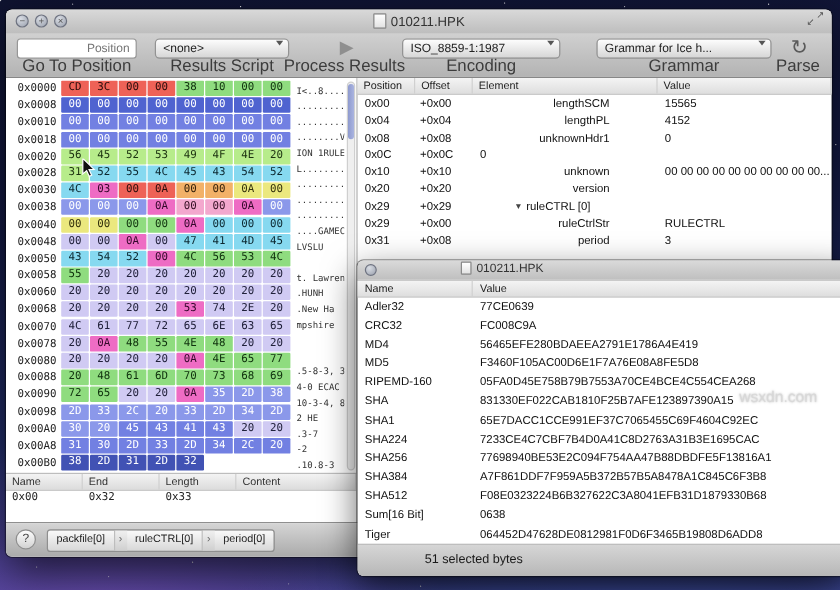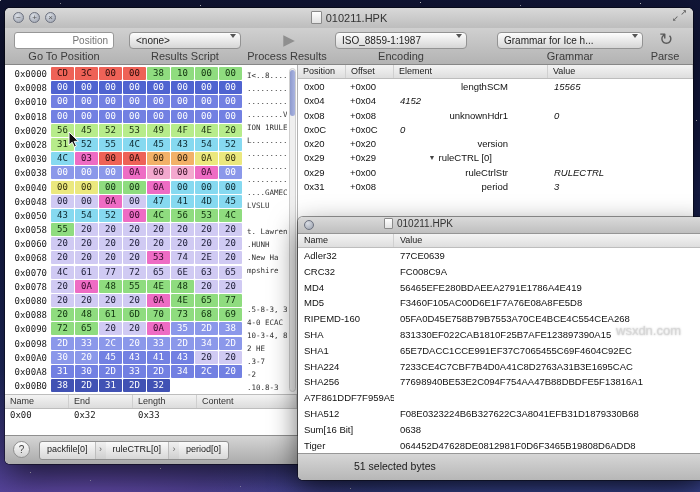--- a/index.html
+++ b/index.html
@@ -26,21 +26,21 @@
     background:radial-gradient(circle at 35% 30%,#d9dde4,#9aa0ad);
     color:#555;font-size:8px;line-height:9px;text-align:center;}
   .wtitle{position:absolute;left:0;right:0;top:3px;text-align:center;font-size:11px;color:#333;}
   .docicon{display:inline-block;width:9px;height:11px;background:linear-gradient(#fff,#e2e2e2);
     border:1px solid #8a8a8a;border-radius:1px;vertical-align:-2px;margin-right:4px;}
   .fsctl{position:absolute;right:6px;top:2px;width:14px;height:14px;color:#555;font-size:8px;}
   .fsctl span{position:absolute;}
   
   .toolbar{position:absolute;left:0;top:20px;right:0;height:36px;
     background:linear-gradient(#d0d0d0,#b3b3b3);border-bottom:1px solid #878787;}
-  .tb-label{position:absolute;bottom:2px;font-size:11px;color:#3c3c3c;text-align:center;white-space:nowrap;}
+  .tb-label{position:absolute;bottom:2px;font-size:14px;color:#3c3c3c;text-align:center;white-space:nowrap;}
   .tb-input{position:absolute;left:9px;top:4px;width:100px;height:17px;box-sizing:border-box;
     border:1px solid #979797;border-radius:3px;background:#fff;font-family:"Liberation Sans",sans-serif;
     font-size:10px;text-align:right;padding:0 5px;color:#555;}
   .popup{position:absolute;top:4px;height:17px;box-sizing:border-box;border:1px solid #939393;border-radius:4px;
     background:linear-gradient(#fdfdfd,#d6d6d6);font-size:10px;line-height:15px;color:#222;
     padding:0 16px 0 6px;white-space:nowrap;overflow:hidden;}
   .pop-arrows{position:absolute;right:4px;top:3px;}
   .pa-up{width:0;height:0;border-left:3px solid transparent;border-right:3px solid transparent;
     border-bottom:4px solid #555;margin-bottom:2px;}
   .pa-down{width:0;height:0;border-left:3px solid transparent;border-right:3px solid transparent;
@@ -92,21 +92,21 @@
   .reshead span{padding-left:5px;line-height:13px;border-right:1px solid #d0d0d0;}
   .resrows{position:absolute;left:293px;right:0;top:72px;height:132px;overflow:hidden;}
   .rrow{display:grid;grid-template-columns:48px 48px 154px 1fr;height:14.3px;font-size:9.5px;
     line-height:14.3px;color:#111;}
   .rc{white-space:nowrap;overflow:hidden;}
   .rc-pos{padding-left:6px;}
   .rc-off{padding-left:4px;}
   .rc-el{text-align:right;padding-right:40px;}
   .rc-el.parent{padding-right:56px;}
   .tri{font-size:7px;color:#444;margin-right:3px;vertical-align:1px;}
-  .rc-val{padding-left:6px;font-style:italic;}
+  .rc-val{padding-left:6px;}
   
   .cswin{position:absolute;left:298px;top:217px;width:412px;height:263px;z-index:2;
     background:#fff;border-radius:5px 5px 5px 5px;
     box-shadow:0 10px 28px rgba(0,0,0,.6),0 0 0 1px rgba(0,0,0,.4);}
   .cstitle{position:absolute;left:0;top:0;right:0;height:16px;border-radius:5px 5px 0 0;
     background:linear-gradient(#dadada,#bfbfbf);border-bottom:1px solid #959595;}
   .csclose{position:absolute;left:6px;top:3px;width:10px;height:10px;border-radius:50%;
     box-sizing:border-box;border:1px solid #6d7280;
     background:radial-gradient(circle at 35% 30%,#d9dde4,#9aa0ad);}
   .cstitletext{position:absolute;left:86px;top:1px;font-size:10px;color:#333;}
@@ -228,32 +228,39 @@
   <div class="resrows" id="resRows">
       <div class="rrow">
         <span class="rc rc-pos">0x00</span>
         <span class="rc rc-off">+0x00</span>
         <span class="rc rc-el"><span>lengthSCM</span></span>
         <span class="rc rc-val">15565</span>
       </div>
       <div class="rrow">
         <span class="rc rc-pos">0x04</span>
         <span class="rc rc-off">+0x04</span>
+        <span class="rc rc-el"><span>lengthPL</span></span>
         <span class="rc rc-val">4152</span>
       </div>
       <div class="rrow">
         <span class="rc rc-pos">0x08</span>
         <span class="rc rc-off">+0x08</span>
         <span class="rc rc-el"><span>unknownHdr1</span></span>
         <span class="rc rc-val">0</span>
       </div>
       <div class="rrow">
         <span class="rc rc-pos">0x0C</span>
         <span class="rc rc-off">+0x0C</span>
         <span class="rc rc-val">0</span>
+      </div>
+      <div class="rrow">
+        <span class="rc rc-pos">0x10</span>
+        <span class="rc rc-off">+0x10</span>
+        <span class="rc rc-el"><span>unknown</span></span>
+        <span class="rc rc-val">00 00 00 00 00 00 00 00 00 00...</span>
       </div>
       <div class="rrow">
         <span class="rc rc-pos">0x20</span>
         <span class="rc rc-off">+0x20</span>
         <span class="rc rc-el"><span>version</span></span>
       </div>
       <div class="rrow">
         <span class="rc rc-pos">0x29</span>
         <span class="rc rc-off">+0x29</span>
         <span class="rc rc-el parent"><span class="tri">▼</span><span>ruleCTRL [0]</span></span>
@@ -327,20 +334,21 @@
       </div>
       <div class="csrow">
         <span>SHA224</span>
         <span>7233CE4C7CBF7B4D0A41C8D2763A31B3E1695CAC</span>
       </div>
       <div class="csrow">
         <span>SHA256</span>
         <span>77698940BE53E2C094F754AA47B88DBDFE5F13816A1</span>
       </div>
       <div class="csrow">
+        <span>SHA384</span>
         <span>A7F861DDF7F959A5B372B57B5A8478A1C845C6F3B8</span>
       </div>
       <div class="csrow">
         <span>SHA512</span>
         <span>F08E0323224B6B327622C3A8041EFB31D1879330B68</span>
       </div>
       <div class="csrow">
         <span>Sum[16 Bit]</span>
         <span>0638</span>
       </div>

